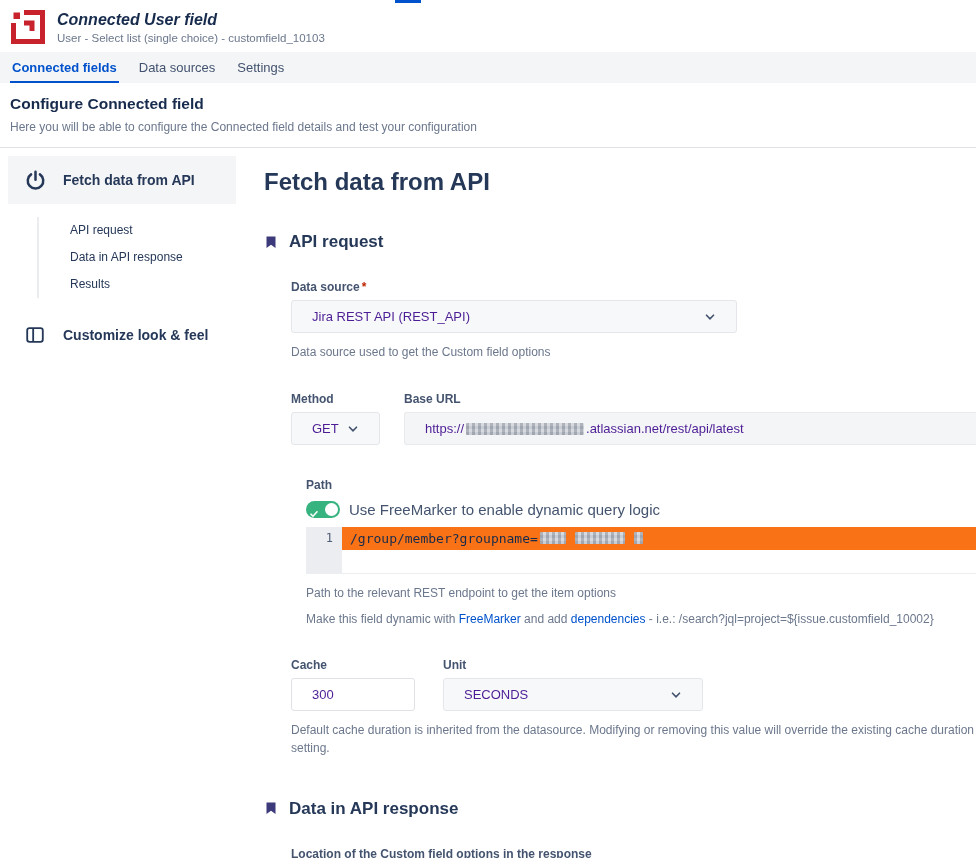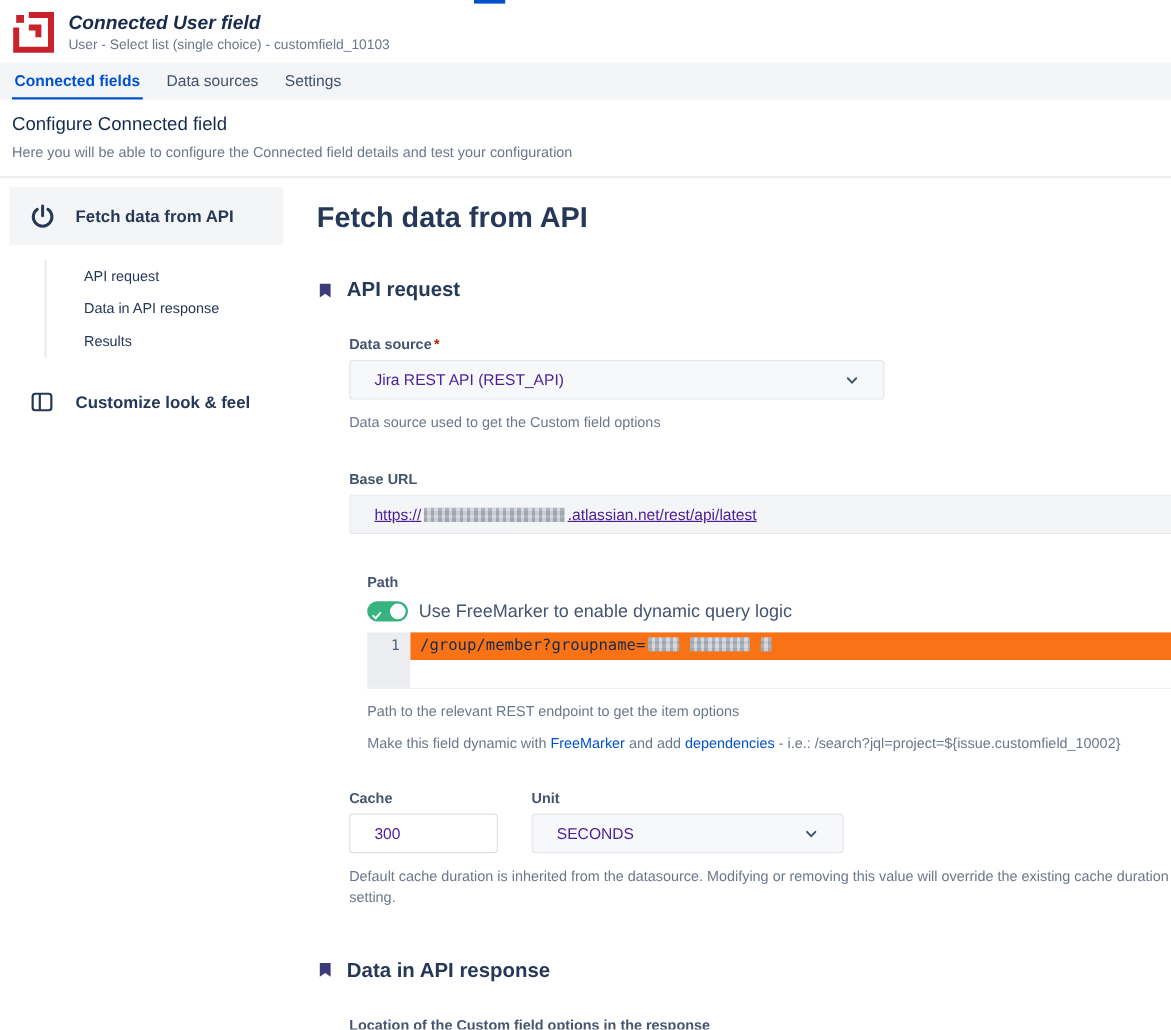--- a/index.html
+++ b/index.html
@@ -17,21 +17,21 @@
   .header-text h1 { margin:0; font-size:16px; font-weight:700; color:#172B4D;font-style:italic; }
   .header-text .subtitle { margin-top:3px; font-size:11.5px; color:#6B778C; }
 
   
   .tabbar { background:#F4F5F7; height:31px; display:flex; align-items:stretch; gap:18px; padding-left:10px; }
   .tab { display:flex; align-items:center; font-size:13px; color:#42526E; cursor:pointer; padding:0 2px; }
   .tab.active { color:#0052CC; font-weight:700; box-shadow: inset 0 -2px 0 #0052CC; }
 
   
   .intro { padding:12px 10px 13px 10px; border-bottom:1px solid #DFE1E6; }
-  .intro h2 { margin:0; font-size:15.5px; font-weight:400; color:#172B4D; }
+  .intro h2 { margin:0; font-size:15.5px; font-weight:700; color:#172B4D; }
   .intro p { margin:7px 0 0; font-size:12px; color:#6B778C; }
 
   
   .content { display:flex; padding:8px 0 0 8px; }
   .sidebar { width:228px; flex:none; }
   .side-item { display:flex; align-items:center; gap:16px; height:48px; padding-left:15px;
                font-size:14px; font-weight:600; color:#253858; cursor:pointer; }
   .side-item.active { background:#F4F5F7; }
   .side-icon { width:24px; height:24px; display:flex; align-items:center; justify-content:center; flex:none; }
   .side-sub { list-style:none; margin:13px 0 0 29px; padding:0; border-left:2px solid #EBECF0; }
@@ -56,21 +56,21 @@
   .select { background:#F7F8F9; border:1.5px solid #E4E6EA; justify-content:space-between; cursor:pointer; }
   .input-white { background:#fff; border:1.5px solid #DFE1E6; }
   .input-gray { background:#F4F5F7; border:1.5px solid #E9EAEC; }
   .chev { display:flex; margin-left:8px; flex:none; }
 
   .w-datasource { width:446px; }
   .w-method { width:89px; }
   .w-cache { width:124px; }
   .w-unit { width:260px; }
   .grow { flex:1; min-width:0; }
-  .baseurl { border-radius:3px 0 0 3px; border-right:none; white-space:nowrap; overflow:hidden;text-decoration:underline; }
+  .baseurl { border-radius:3px 0 0 3px; border-right:none; white-space:nowrap; overflow:hidden; }
 
   .row { display:flex; gap:24px; }
   .row.cache-row { gap:28px; }
   .mt-row1 { margin-top:31px; }
   .mt-path { margin-top:33px;margin-left:15px; }
   .mt-cache { margin-top:30px; }
 
   .help { margin:11px 0 0; font-size:12px; color:#6B778C; line-height:1.45; }
   .help.tight { margin-top:8px; }
   a.link { color:#0052CC; text-decoration:none; cursor:pointer; }
@@ -180,20 +180,31 @@
           <span>Jira REST API (REST_API)</span>
           <span class="chev">
             <svg width="12" height="12" viewBox="0 0 12 12">
                 <path d="M2.5 4.2 L6 7.8 L9.5 4.2" stroke="#42526E" stroke-width="1.6" fill="none" stroke-linecap="round"></path>
               </svg>
           </span>
         </div>
         <p class="help">Data source used to get the Custom field options</p>
 
         <div class="row mt-row1">
+          <div>
+            <label class="field-label">Method</label>
+            <div class="control select w-method">
+              <span>GET</span>
+              <span class="chev">
+                <svg width="12" height="12" viewBox="0 0 12 12">
+                    <path d="M2.5 4.2 L6 7.8 L9.5 4.2" stroke="#42526E" stroke-width="1.6" fill="none" stroke-linecap="round"></path>
+                  </svg>
+              </span>
+            </div>
+          </div>
           <div class="grow">
             <label class="field-label">Base URL</label>
             <div class="control input-gray baseurl">
               <span>https://</span>
                 <span class="redacted r-domain"></span>
                 <span>.atlassian.net/rest/api/latest</span>
             </div>
           </div>
         </div>
 

